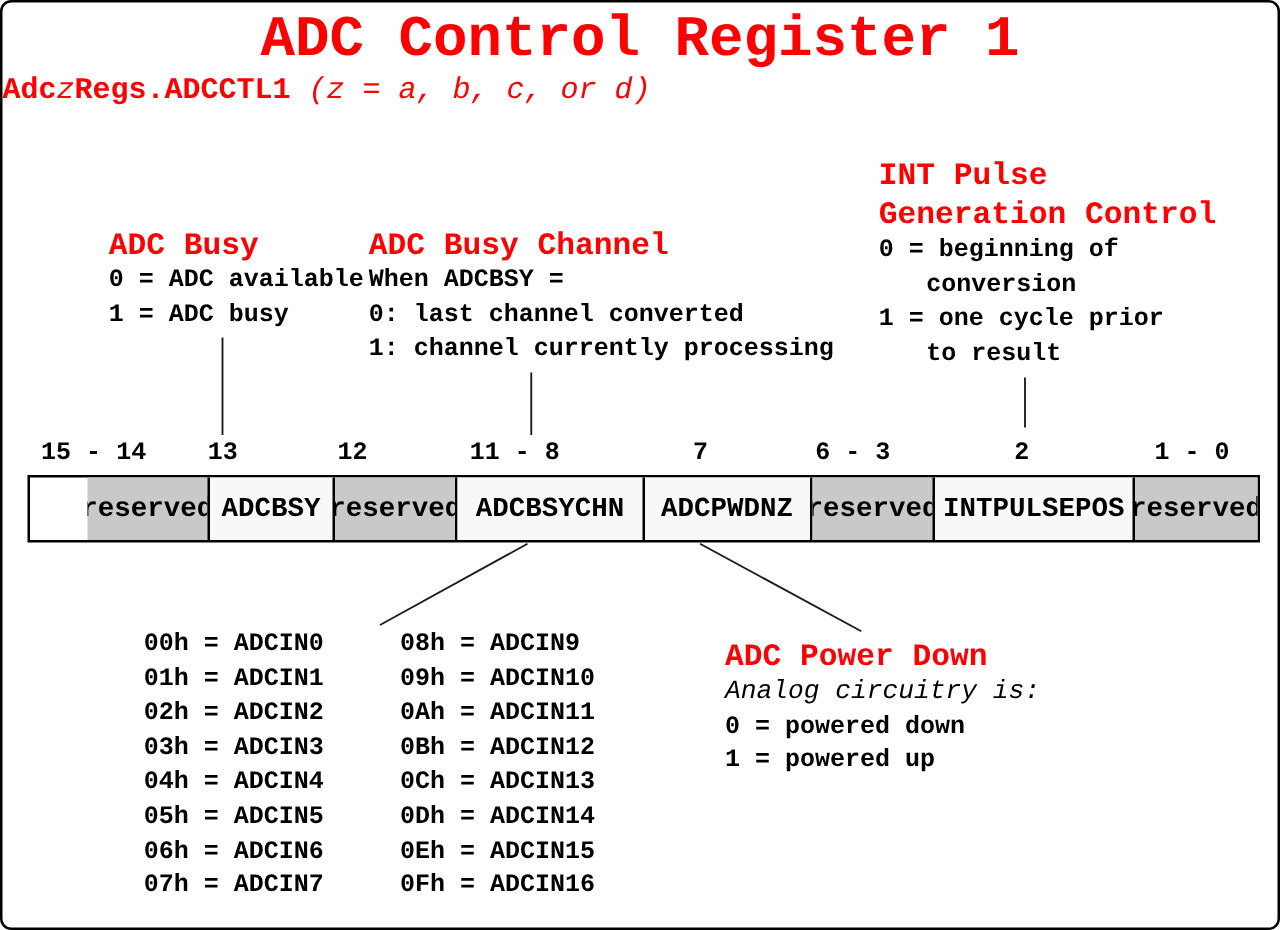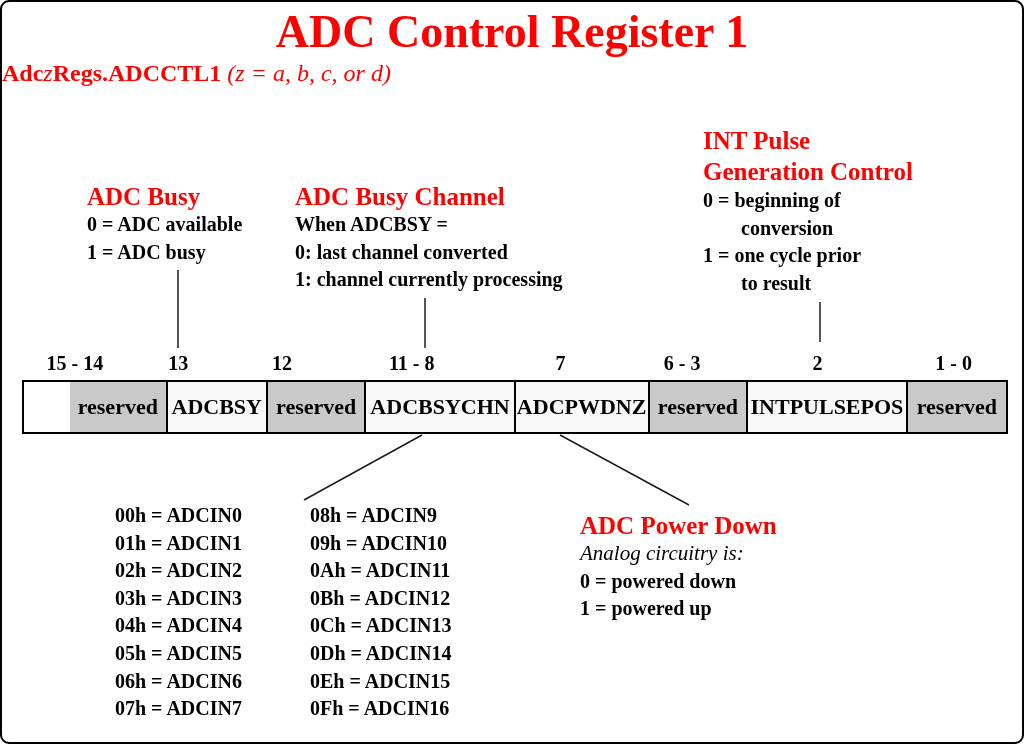--- a/index.html
+++ b/index.html
@@ -5,21 +5,21 @@
   :root{
     --red:#ff0000;
     --gray:#c9c9c9;
     --cellw:#f8f8f8;
     --ink:#000000;
   }
   html,body{margin:0;padding:0;background:#ffffff;}
   .page{
     position:relative;width:1024px;height:744px;box-sizing:border-box;
     background:#ffffff;border:2px solid #000;border-radius:9px;overflow:hidden;
-    font-family:Liberation Serif, serif;color:var(--ink);
+    font-family:Liberation Mono, monospace;color:var(--ink);
   }
   .title{
     position:absolute;top:5px;left:0;width:100%;text-align:center;
     color:var(--red);font-weight:700;font-size:46px;line-height:50px;
   }
   .subtitle{
     position:absolute;top:57px;left:0;width:100%;
     color:var(--red);font-size:24px;line-height:28px;
   }
   .subtitle .b{font-weight:700;}
@@ -114,21 +114,21 @@
   <div class="chan-col" id="chan-left" style="left:113px;top:500px">
       <div class="chan-entry">00h = ADCIN0</div>
       <div class="chan-entry">01h = ADCIN1</div>
       <div class="chan-entry">02h = ADCIN2</div>
       <div class="chan-entry">03h = ADCIN3</div>
       <div class="chan-entry">04h = ADCIN4</div>
       <div class="chan-entry">05h = ADCIN5</div>
       <div class="chan-entry">06h = ADCIN6</div>
       <div class="chan-entry">07h = ADCIN7</div>
     </div>
-  <div class="chan-col" id="chan-right" style="left:308px;top:500px">
+  <div class="chan-col" id="chan-right" style="left:318px;top:500px">
       <div class="chan-entry">08h = ADCIN9</div>
       <div class="chan-entry">09h = ADCIN10</div>
       <div class="chan-entry">0Ah = ADCIN11</div>
       <div class="chan-entry">0Bh = ADCIN12</div>
       <div class="chan-entry">0Ch = ADCIN13</div>
       <div class="chan-entry">0Dh = ADCIN14</div>
       <div class="chan-entry">0Eh = ADCIN15</div>
       <div class="chan-entry">0Fh = ADCIN16</div>
     </div>
 

